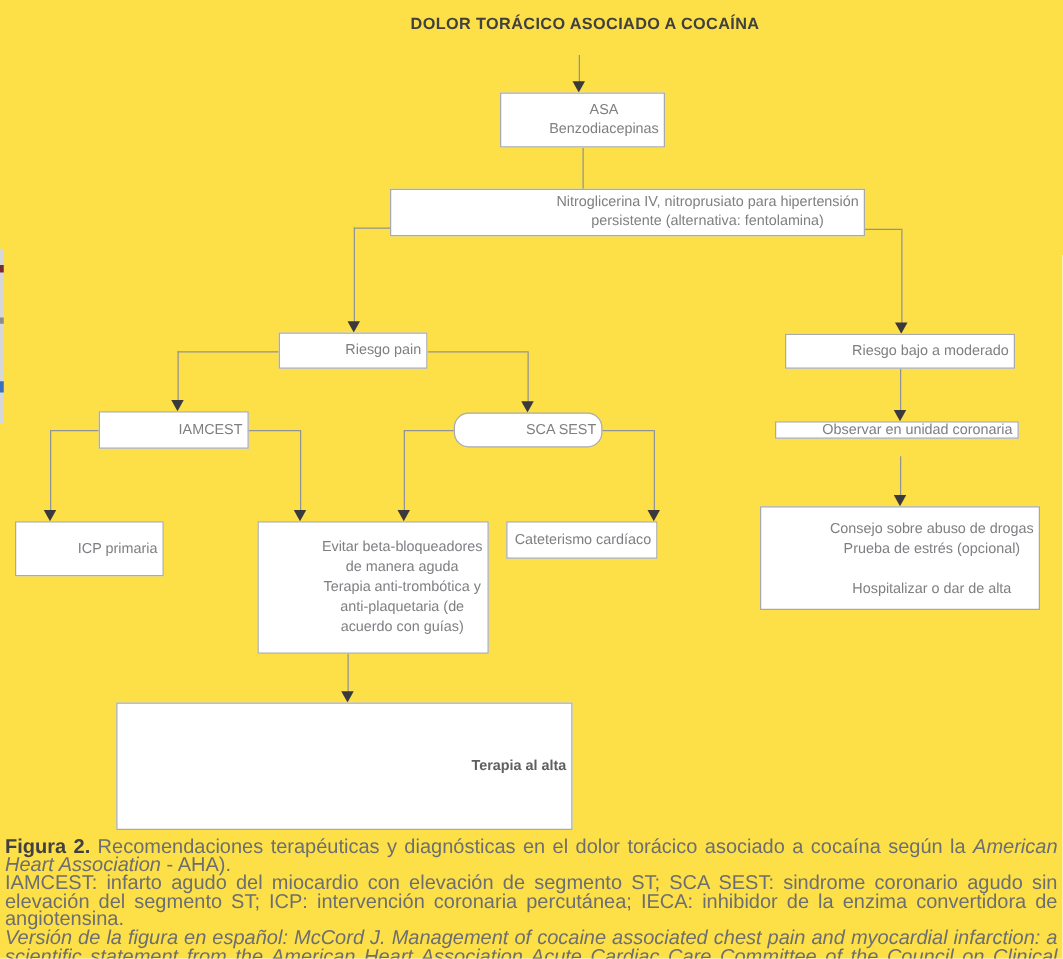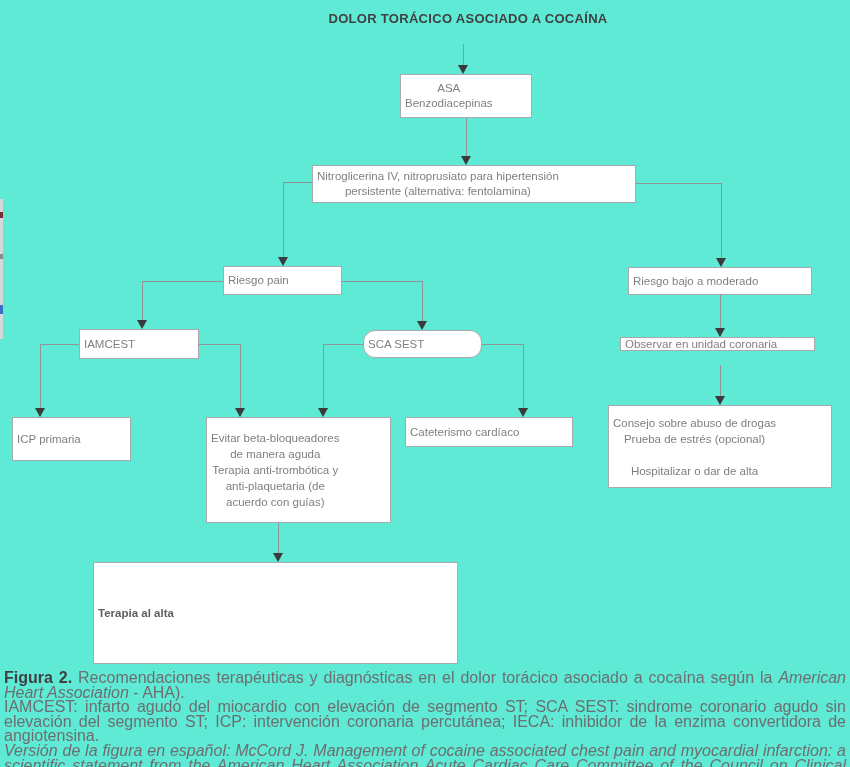--- a/index.html
+++ b/index.html
@@ -1,20 +1,20 @@
 <!DOCTYPE html>
 <html><head>
 <meta charset="utf-8">
 <style>
   html, body { margin: 0; padding: 0; background: #ffffff; }
   .stage {
     position: relative;
     width: 850px;
     height: 767px;
-    background: #5eead4;
+    background: #fde047;
     font-family: "Liberation Sans", "DejaVu Sans", sans-serif;
     overflow: hidden;
   }
   .fig-title {
     position: absolute;
     left: 68px; top: 11px; width: 800px;
     text-align: center;
     font-size: 13px;
     font-weight: bold;
     color: #404042;
@@ -23,21 +23,21 @@
   .node {
     position: absolute;
     border: 1px solid #a8aaad;
     background: #ffffff;
     color: #7d7f82;
     font-size: 11.5px;
     line-height: 15px;
     text-align: center;
     display: flex;
     flex-direction: column;
-    align-items: flex-start;
+    align-items: flex-end;
     justify-content: center;
     white-space: pre-line;
     box-sizing: border-box;
     padding: 2px 4px;
   }
   .node .node-heading {
     font-weight: bold;
     color: #5e5f61;
     white-space: pre-line;
   }
@@ -131,21 +131,21 @@
   <div class="arr" style="left:715px; top:328px;"></div>
 
   <div class="vline" style="left:720px; top:365px; height:32px;"></div>
   <div class="arr" style="left:715px; top:396px;"></div>
 
   <div class="node" style="left:400px; top:74px; width:132px; height:44px;">
     <span class="node-text">ASA
 Benzodiacepinas</span>
   </div>
 
-  <div class="node" style="left:312px; top:165px; width:324px; height:38px;">
+  <div class="node" style="left:312px; top:151px; width:380px; height:38px;">
     <span class="node-text">Nitroglicerina IV, nitroprusiato para hipertensión
 persistente (alternativa: fentolamina)</span>
   </div>
 
   <div class="node" style="left:223px; top:266px; width:119px; height:29px;">
     <span class="node-text">Riesgo pain</span>
   </div>
 
   <div class="node" style="left:79px; top:329px; width:120px; height:30px;">
     <span class="node-text">IAMCEST</span>
@@ -160,21 +160,21 @@
   </div>
 
   <div class="node" style="left:186px; top:417px; width:185px; height:106px; line-height:16px;margin-left:20px;">
     <span class="node-text">Evitar beta-bloqueadores
 de manera aguda
 Terapia anti-trombótica y
 anti-plaquetaria (de
 acuerdo con guías)</span>
   </div>
 
-  <div class="node" style="left:405px; top:417px; width:168px; height:30px;">
+  <div class="node" style="left:405px; top:417px; width:121px; height:30px;">
     <span class="node-text">Cateterismo cardíaco</span>
   </div>
 
   <div class="node" style="left:93px; top:562px; width:365px; height:102px; line-height:16px;">
     <span class="node-heading">Terapia al alta</span>
   </div>
 
   <div class="node" style="left:628px; top:267px; width:184px; height:28px;">
     <span class="node-text">Riesgo bajo a moderado</span>
   </div>

